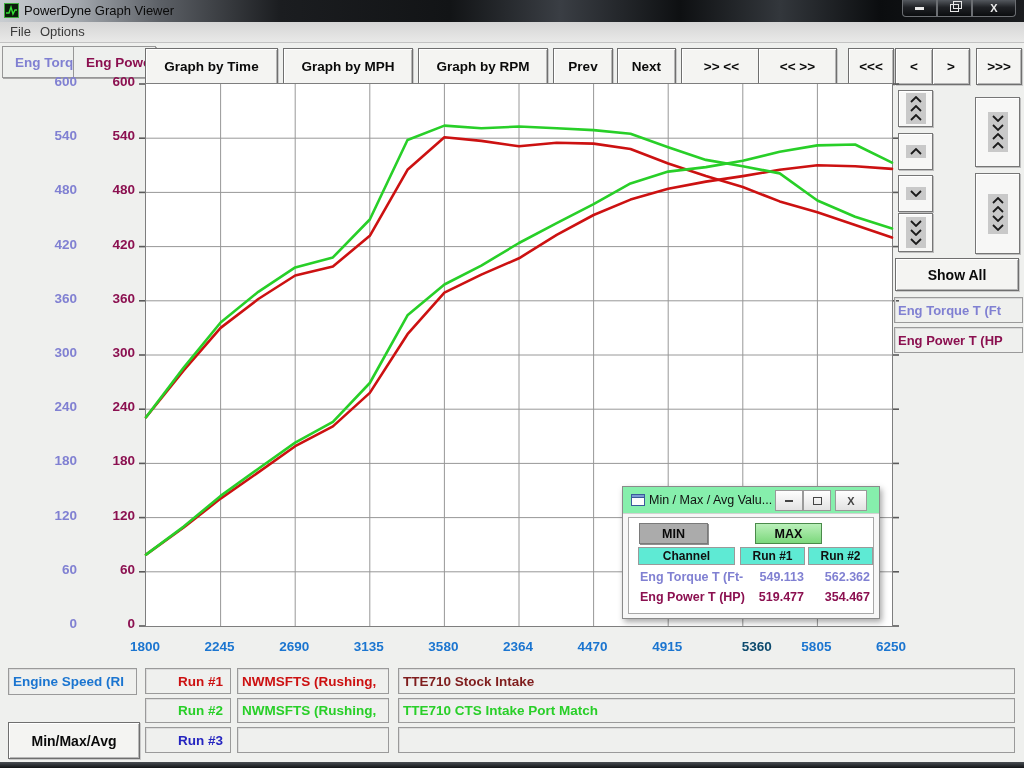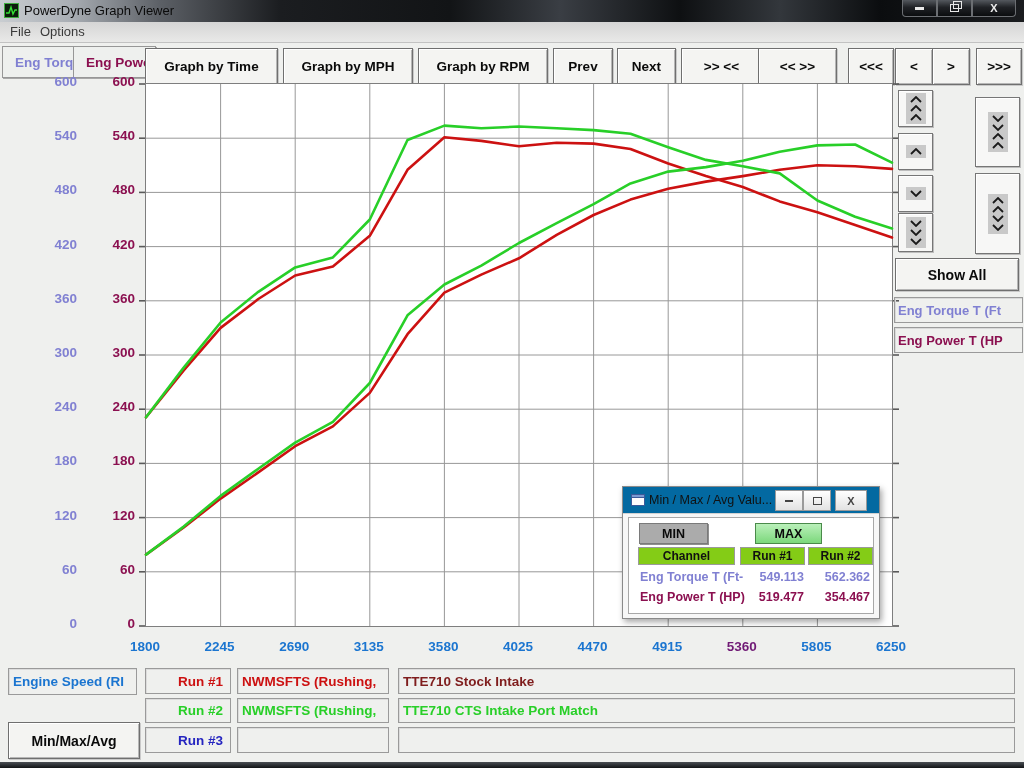--- a/index.html
+++ b/index.html
@@ -40,31 +40,31 @@
     justify-content:center;gap:2px;padding:3px 4px;}
   
   #plot{position:absolute;left:145px;top:83px;width:746px;height:542px;background:#ffffff;
     border:1px solid #7e7e7e;}
   #plot svg{overflow:visible;display:block;}
   .ylab{position:absolute;width:44px;text-align:right;font-weight:bold;font-size:13.5px;}
   .xlab{position:absolute;width:60px;text-align:center;font-weight:bold;font-size:13.5px;top:639px;}
   
   #dialog{position:absolute;left:622px;top:486px;width:256px;height:131px;background:#f7f7f7;
     border:1px solid #8a8a8a;box-shadow:2px 3px 6px rgba(0,0,0,0.35);}
-  #dialog .dtitle{position:absolute;left:0;top:0;width:100%;height:26px;background:#0369a1;
+  #dialog .dtitle{position:absolute;left:0;top:0;width:100%;height:26px;background:#86efac;
     border-bottom:1px solid #d2d2d2;}
   #dialog .dtitle .txt{position:absolute;left:26px;top:6px;font-size:12.5px;color:#111;white-space:nowrap;}
   .dbtn{position:absolute;top:3px;width:26px;height:19px;background:linear-gradient(#ffffff,#e2e2e2);
     border:1px solid #9a9a9a;display:flex;align-items:center;justify-content:center;
     font-size:11px;font-weight:bold;color:#444;}
   #dpanel{position:absolute;left:5px;top:30px;width:244px;height:95px;background:#ffffff;
     border:1px solid #a8a8a8;overflow:hidden;}
   .dtoggle{position:absolute;height:19px;font-weight:bold;font-size:12.5px;color:#0a0a0a;
     display:flex;align-items:center;justify-content:center;}
-  .dhead{position:absolute;top:29px;height:16px;background:#84cc16;border:1px solid #9a9a9a;
+  .dhead{position:absolute;top:29px;height:16px;background:#5eead4;border:1px solid #9a9a9a;
     font-weight:bold;font-size:12px;color:#111;display:flex;align-items:center;justify-content:center;}
   .dcell{position:absolute;font-weight:bold;font-size:12.5px;white-space:nowrap;}
   .dval{position:absolute;width:64px;text-align:right;font-weight:bold;font-size:12.5px;}
   
   .runbox{position:absolute;border:1px solid #9a9a9a;box-shadow:inset 1px 1px 0 #dcdcdc;
     font-weight:bold;font-size:13.5px;display:flex;align-items:center;justify-content:flex-end;
     padding-right:7px;box-sizing:border-box;}
   .descbox{position:absolute;border:1px solid #9a9a9a;box-shadow:inset 1px 1px 0 #dcdcdc;
     font-weight:bold;font-size:13.5px;display:flex;align-items:center;padding-left:4px;
     box-sizing:border-box;overflow:hidden;white-space:nowrap;}
@@ -194,24 +194,24 @@
       <div class="ylab" style="left: 91px; top: 182.4px; color: rgb(139, 16, 80);">480</div>
       <div class="ylab" style="left: 33px; top: 128.2px; color: rgb(128, 128, 210);">540</div>
       <div class="ylab" style="left: 91px; top: 128.2px; color: rgb(139, 16, 80);">540</div>
       <div class="ylab" style="left: 33px; top: 74px; color: rgb(128, 128, 210);">600</div>
       <div class="ylab" style="left: 91px; top: 74px; color: rgb(139, 16, 80);">600</div>
       <div class="xlab" style="left: 115px; color: rgb(27, 117, 208);">1800</div>
       <div class="xlab" style="left: 189.6px; color: rgb(27, 117, 208);">2245</div>
       <div class="xlab" style="left: 264.2px; color: rgb(27, 117, 208);">2690</div>
       <div class="xlab" style="left: 338.8px; color: rgb(27, 117, 208);">3135</div>
       <div class="xlab" style="left: 413.4px; color: rgb(27, 117, 208);">3580</div>
-      <div class="xlab" style="left: 488px; color: rgb(27, 117, 208);">4025</div>
+      <div class="xlab" style="left: 488px; color: rgb(27, 117, 208);">2364</div>
       <div class="xlab" style="left: 562.6px; color: rgb(27, 117, 208);">4470</div>
       <div class="xlab" style="left: 637.2px; color: rgb(27, 117, 208);">4915</div>
-      <div class="xlab" style="left: 711.8px; color: #701a75;">5360</div>
+      <div class="xlab" style="left: 711.8px; color: #0c4a6e; text-align: right;">5360</div>
       <div class="xlab" style="left: 786.4px; color: rgb(27, 117, 208);">5805</div>
       <div class="xlab" style="left: 861px; color: rgb(27, 117, 208);">6250</div>
     </div>
 
   <div class="sbtn" style="left:898px;top:90px;width:33px;height:35px">
     <span class="pad">
       <svg width="12" height="7">
           <polyline points="1,6 6,1 11,6" fill="none" stroke="#1a1a1a" stroke-width="1.8"></polyline>
         </svg>
       <svg width="12" height="7">

